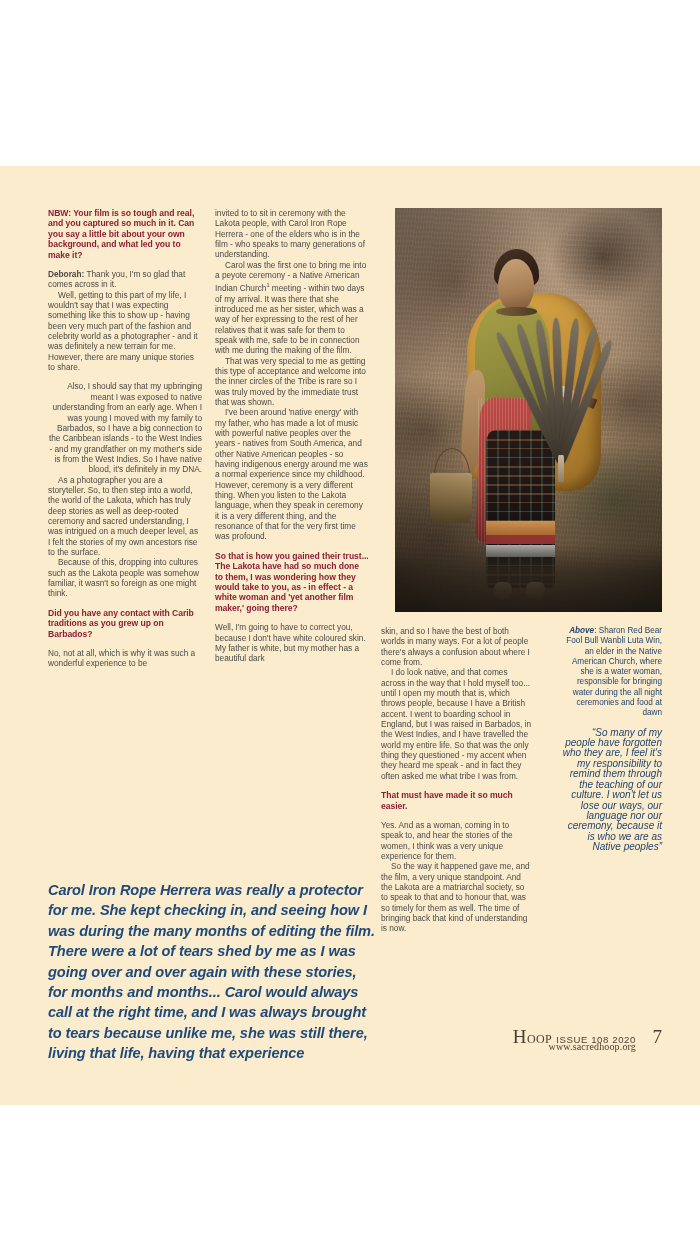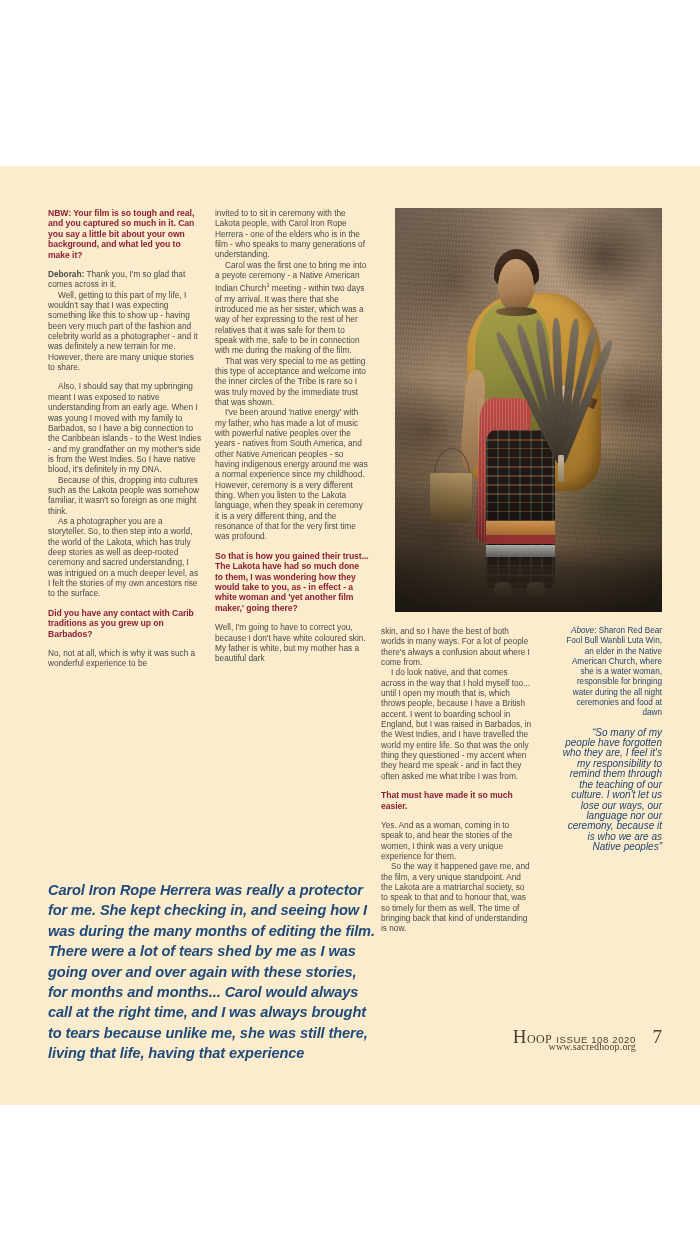--- a/index.html
+++ b/index.html
@@ -41,20 +41,21 @@
     text-align: left;
   }
   .col p {
     margin: 0;
   }
   .col p.ind {
     text-indent: 10px;
   }
   .col p.gap {
     margin-top: 9px;
+    text-align: right;
   }
   h3.q {
     margin: 0 0 9px 0;
     font-size: 8.6px;
     line-height: 10.4px;
     font-weight: bold;
     color: #8e1f35;
     letter-spacing: -0.05px;
   }
   .spacer9 { height: 9px; }
@@ -266,21 +267,21 @@
   #caption {
     position: absolute;
     left: 514px;
     top: 418px;
     width: 100px;
     text-align: right;
     color: #23456e;
     font-size: 8.2px;
     line-height: 10.3px;
   }
-  #caption .above-lead { font-style: italic; font-weight: normal; text-align: center; }
+  #caption .above-lead { font-style: italic; font-weight: bold; text-align: center; }
   #caption .cap-body { display: block; }
   #caption .cap-quote {
     display: block;
     margin-top: 9px;
     font-style: italic;
     font-size: 10px;
     line-height: 10.4px;
   }
 
   
@@ -391,22 +392,22 @@
         <div class="ground"></div>
         <div class="vign"></div>
       </div>
     </div>
 
     <div class="col" id="col1">
       <h3 class="q">NBW: Your film is so tough and real, and you captured so much in it. Can you say a little bit about your own background, and what led you to make it?</h3>
       <p><b>Deborah:</b><span> Thank you, I'm so glad that comes across in it.</span></p>
       <p class="ind">Well, getting to this part of my life, I wouldn't say that I was expecting something like this to show up - having been very much part of the fashion and celebrity world as a photographer - and it was definitely a new terrain for me. However, there are many unique stories to share.</p>
       <p class="ind gap">Also, I should say that my upbringing meant I was exposed to native understanding from an early age. When I was young I moved with my family to Barbados, so I have a big connection to the Caribbean islands - to the West Indies - and my grandfather on my mother's side is from the West Indies. So I have native blood, it's definitely in my DNA.</p>
+      <p class="ind">As a photographer you are a storyteller. So, to then step into a world, the world of the Lakota, which has truly deep stories as well as deep-rooted ceremony and sacred understanding, I was intrigued on a much deeper level, as I felt the stories of my own ancestors rise to the surface.</p>
       <p class="ind">Because of this, dropping into cultures such as the Lakota people was somehow familiar, it wasn't so foreign as one might think.</p>
-      <p class="ind">As a photographer you are a storyteller. So, to then step into a world, the world of the Lakota, which has truly deep stories as well as deep-rooted ceremony and sacred understanding, I was intrigued on a much deeper level, as I felt the stories of my own ancestors rise to the surface.</p>
       <div class="spacer9"></div>
       <h3 class="q">Did you have any contact with Carib traditions as you grew up on Barbados?</h3>
       <p>No, not at all, which is why it was such a wonderful experience to be</p>
     </div>
 
     <div class="col" id="col2">
       <p>invited to to sit in ceremony with the Lakota people, with Carol Iron Rope Herrera - one of the elders who is in the film - who speaks to many generations of understanding.</p>
       <p class="ind"><span>Carol was the first one to bring me into a peyote ceremony - a Native American Indian Church</span><sup class="fn">1</sup><span> meeting - within two days of my arrival. It was there that she introduced me as her sister, which was a way of her expressing to the rest of her relatives that it was safe for them to speak with me, safe to be in connection with me during the making of the film.</span></p>
       <p class="ind">That was very special to me as getting this type of acceptance and welcome into the inner circles of the Tribe is rare so I was truly moved by the immediate trust that was shown.</p>
       <p class="ind">I've been around 'native energy' with my father, who has made a lot of music with powerful native peoples over the years - natives from South America, and other Native American peoples - so having indigenous energy around me was a normal experience since my childhood. However, ceremony is a very different thing. When you listen to the Lakota language, when they speak in ceremony it is a very different thing, and the resonance of that for the very first time was profound.</p>

